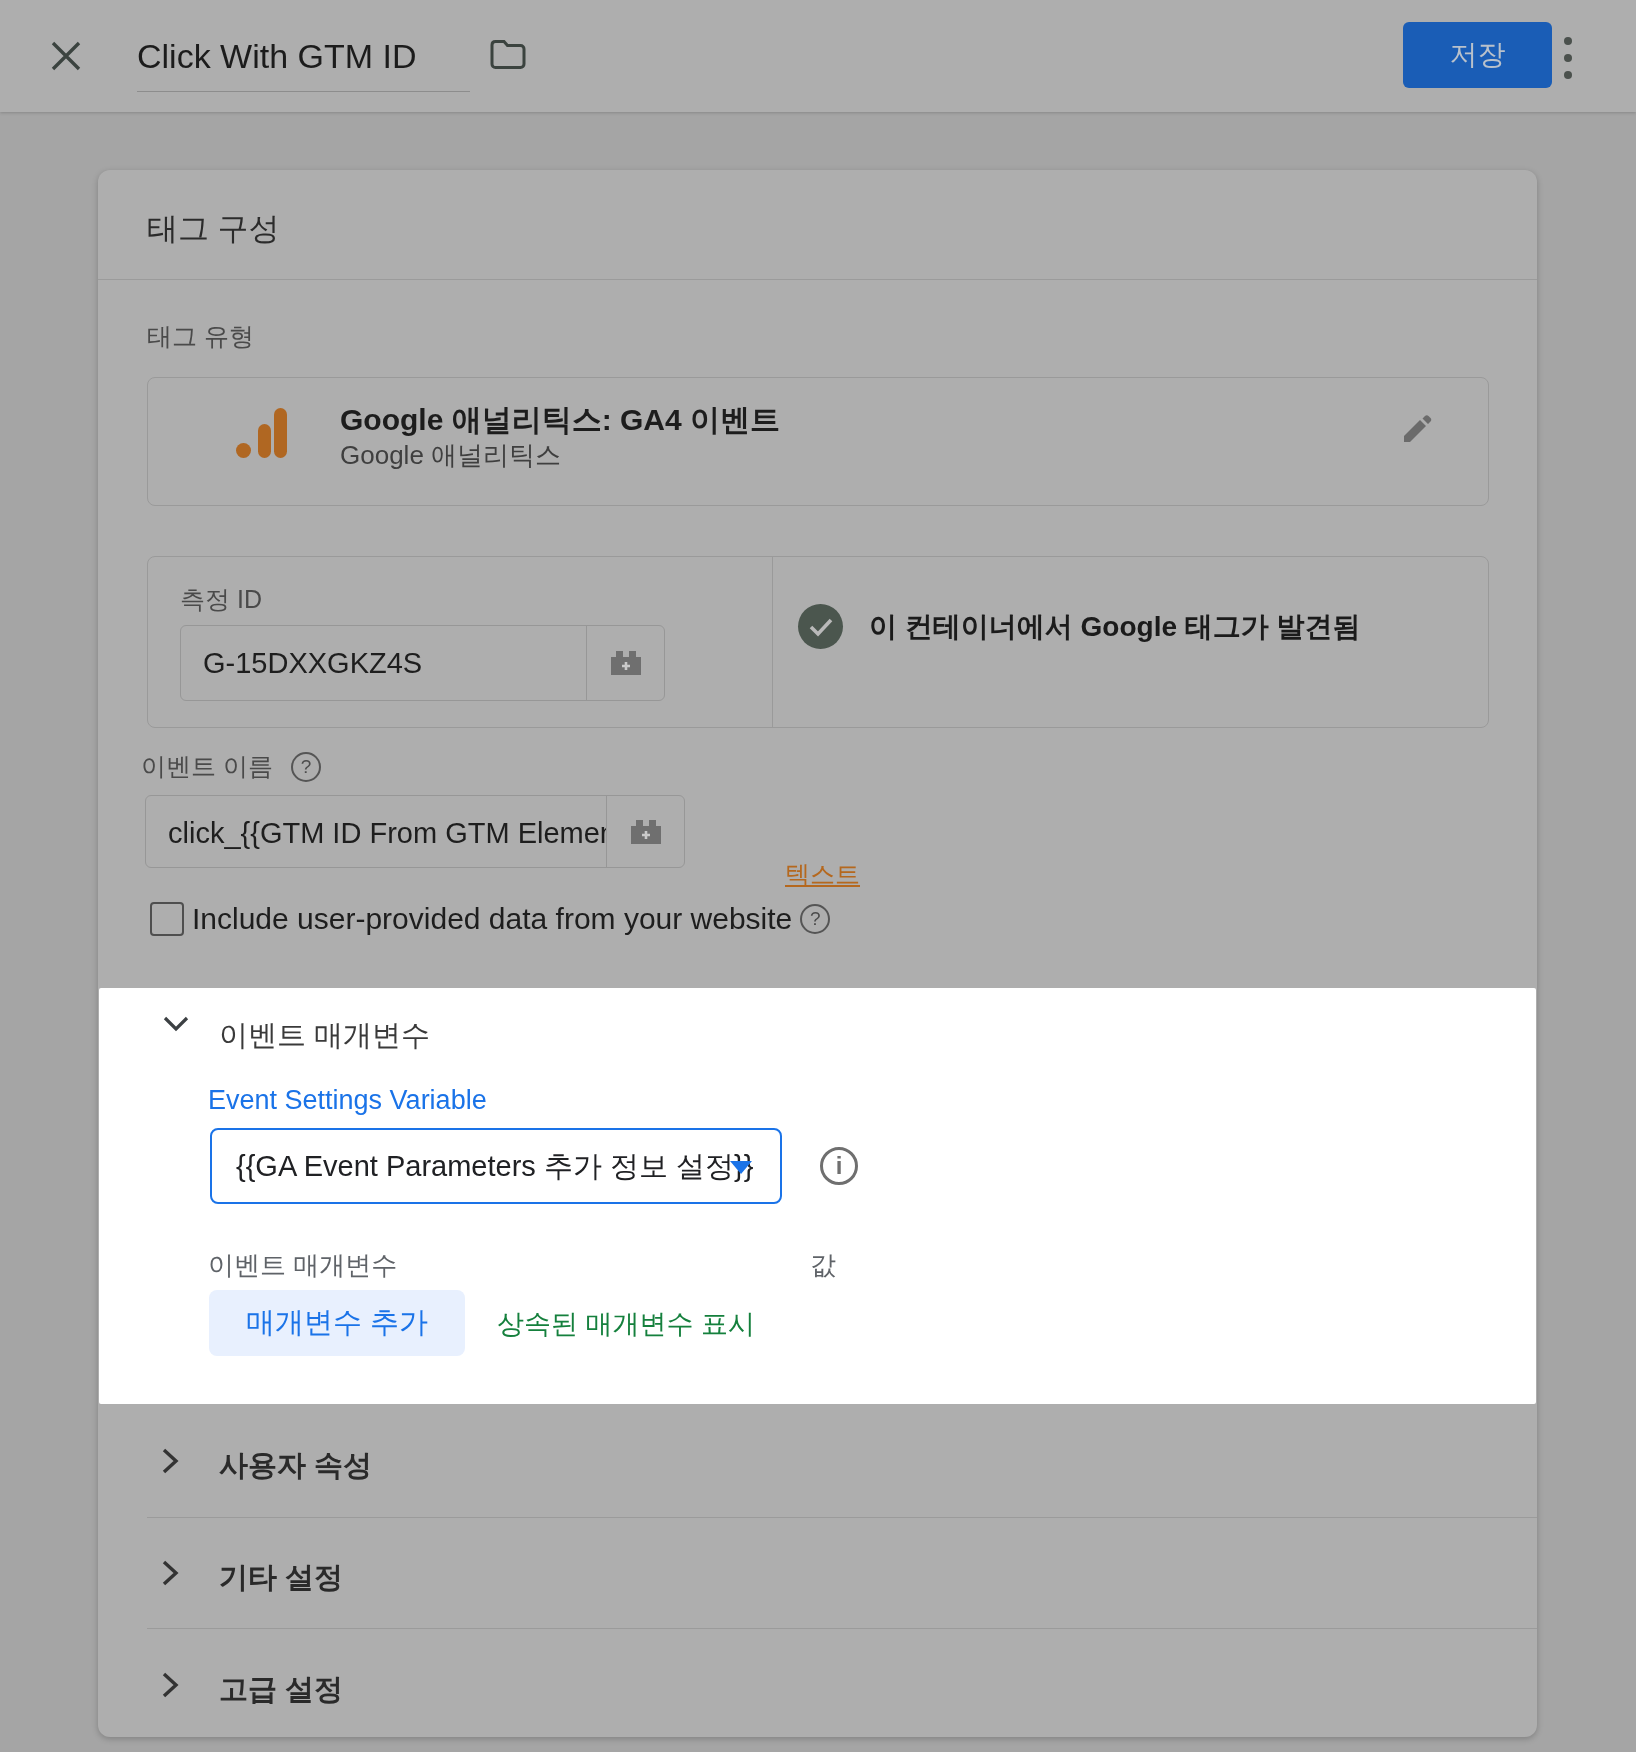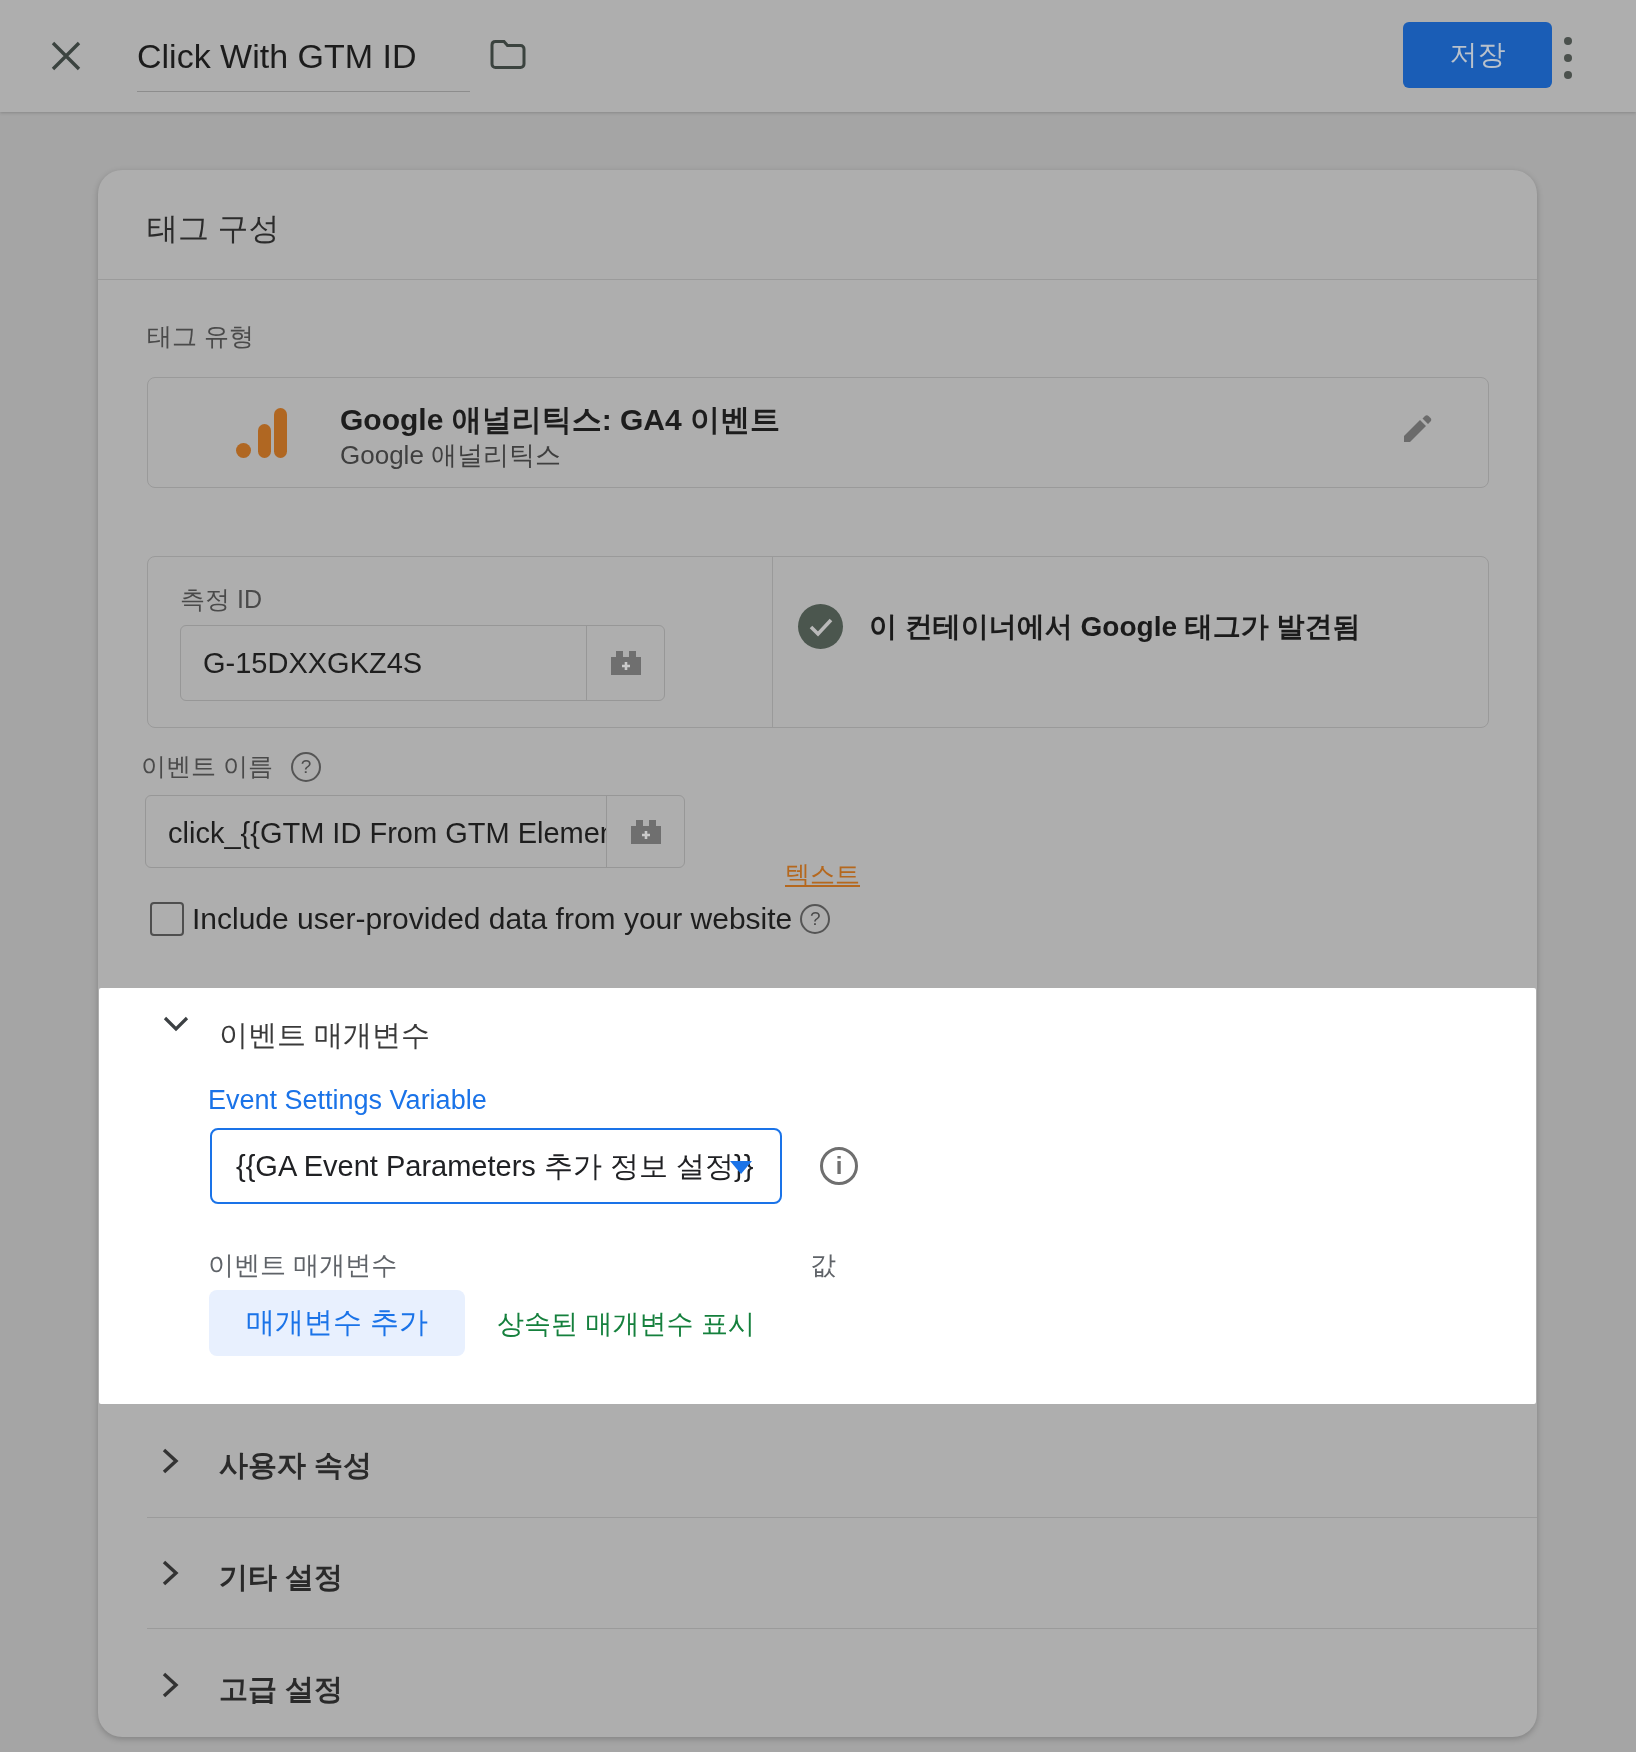--- a/index.html
+++ b/index.html
@@ -40,37 +40,37 @@
   .kebab {
     position:absolute; left:1556px; top:34px; width:24px; height:48px;
     display:flex; flex-direction:column; align-items:center; justify-content:center; gap:9px;
     cursor:pointer;
   }
   .kebab i { width:8px; height:8px; border-radius:50%; background:#4b514d; }
 
   
   .card {
     position:absolute; left:98px; top:170px; width:1439px; height:1567px;
-    background:#aeaeae; border-radius:24px;
+    background:#aeaeae; border-radius:12px;
     box-shadow:0 2px 6px rgba(0,0,0,.22);
   }
   .card-header {
     position:absolute; left:0; top:0; width:100%; height:110px;
     border-bottom:1px solid #9b9b9b;
   }
   .card-header .t {
     position:absolute; left:49px; top:38px; font-size:31px; color:#2b2b2b;
   }
 
   .field-label { font-size:25px; color:#4a4a4a; }
 
   
   .lbl-tagtype { position:absolute; left:49px; top:150px; }
   .tagtype-box {
-    position:absolute; left:49px; top:207px; width:1342px; height:111px;
+    position:absolute; left:49px; top:207px; width:1342px; height:129px;
     border:1px solid #9a9a9a; border-radius:8px;
   }
   .ga-icon { position:absolute; left:88px; top:30px; width:52px; height:50px; }
   .ga-icon .dot { position:absolute; left:0; bottom:0; width:15px; height:15px; border-radius:50%; background:#b06722; }
   .ga-icon .bar-m { position:absolute; left:22px; bottom:0; width:13px; height:34px; border-radius:7px; background:#b06722; }
   .ga-icon .bar-t { position:absolute; left:38px; bottom:0; width:13px; height:50px; border-radius:7px; background:#b06722; }
   .tagtype-name { position:absolute; left:192px; top:22px; font-size:30px; font-weight:700; color:#1d1d1d; }
   .tagtype-sub  { position:absolute; left:192px; top:60px; font-size:26px; color:#3f3f3f; }
   .pencil-btn { position:absolute; right:48px; top:32px; width:44px; height:44px; cursor:pointer; }
 

